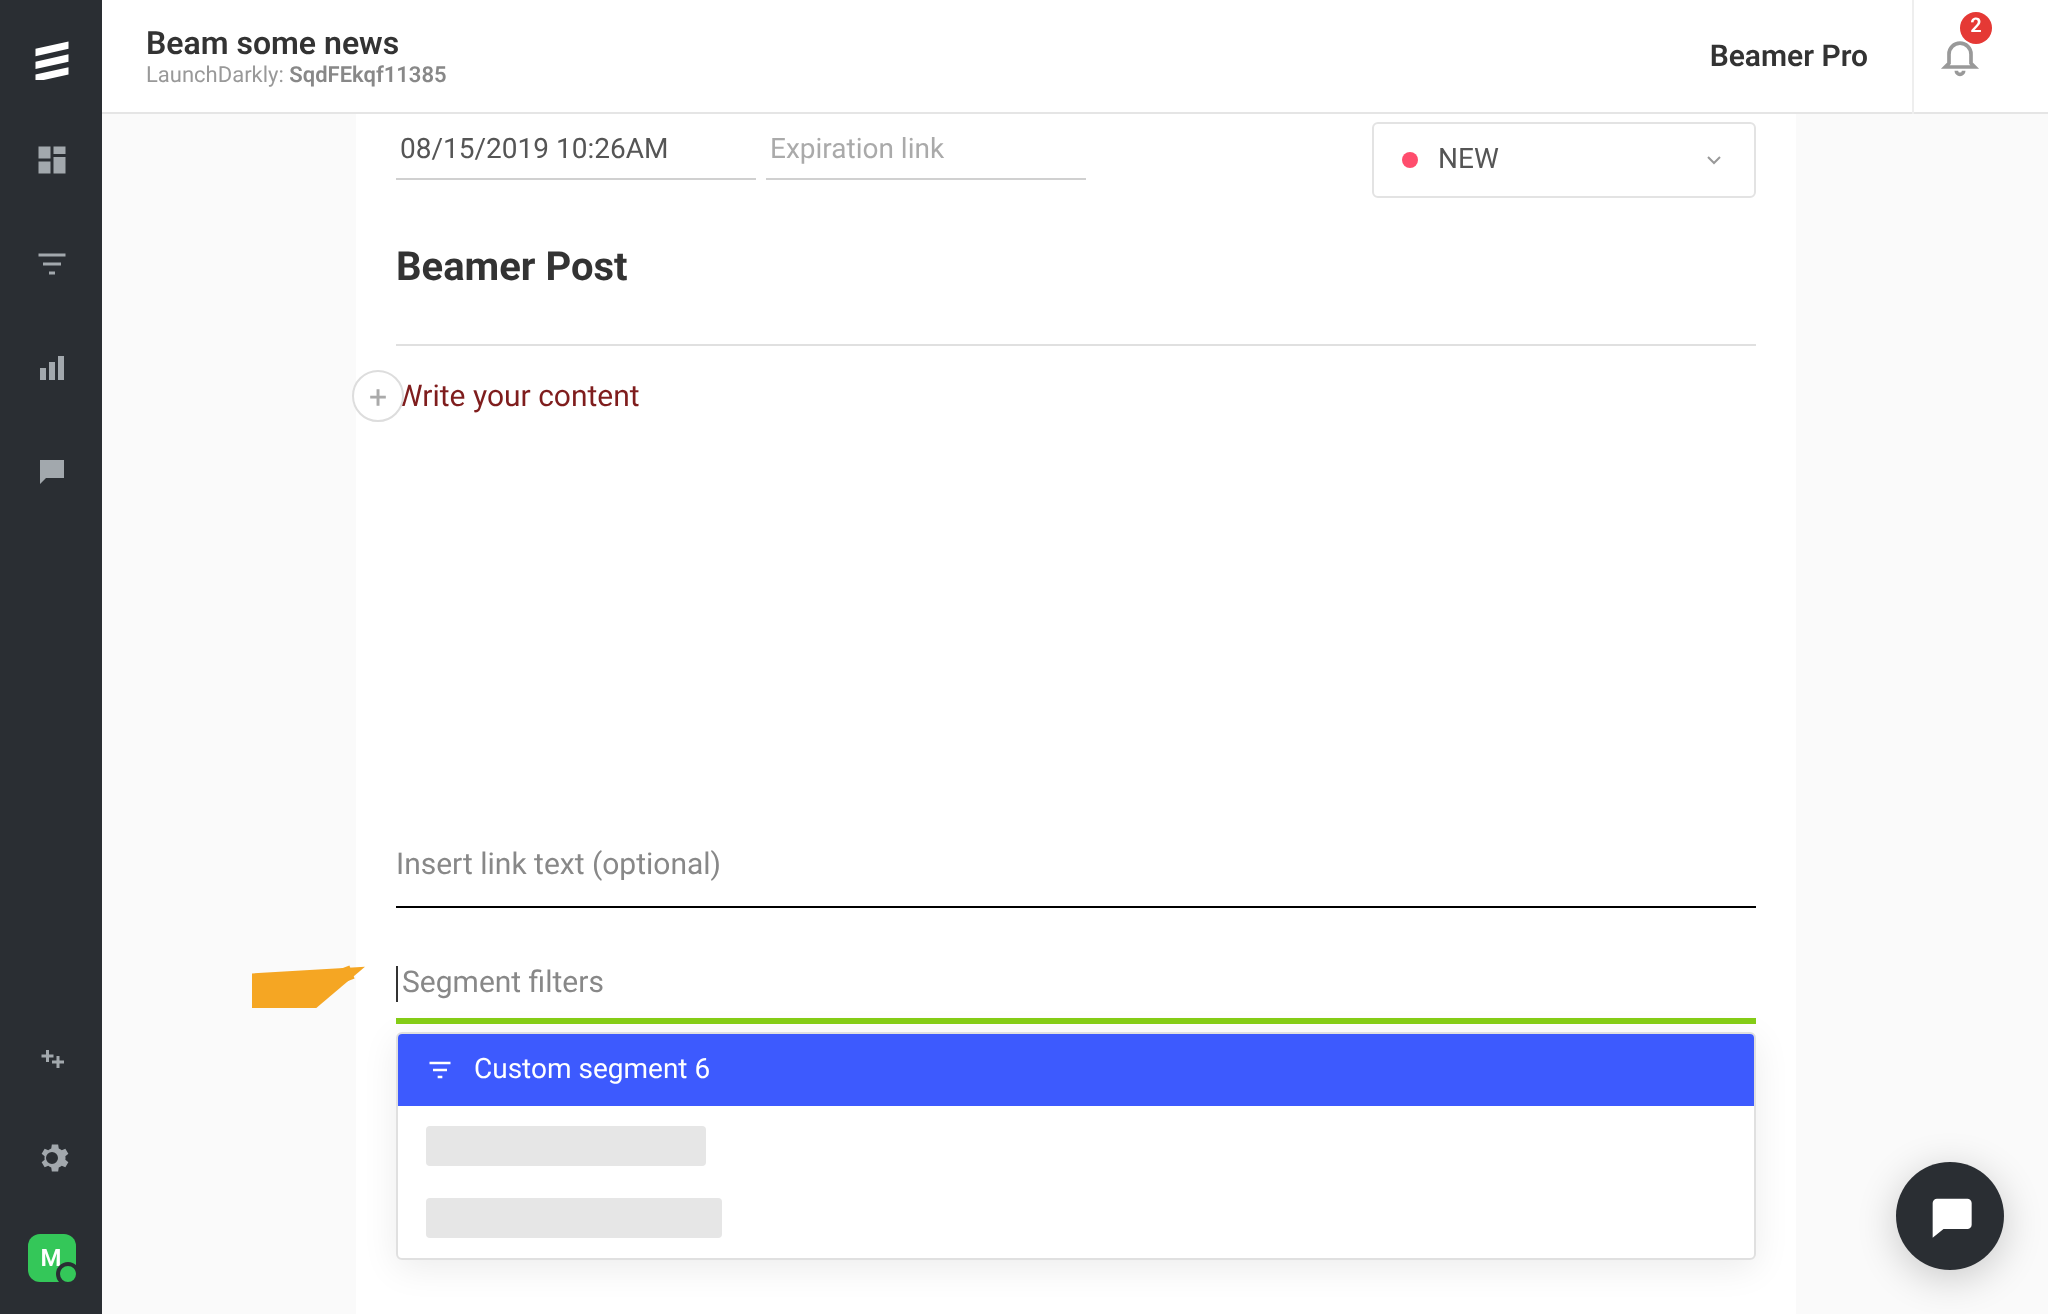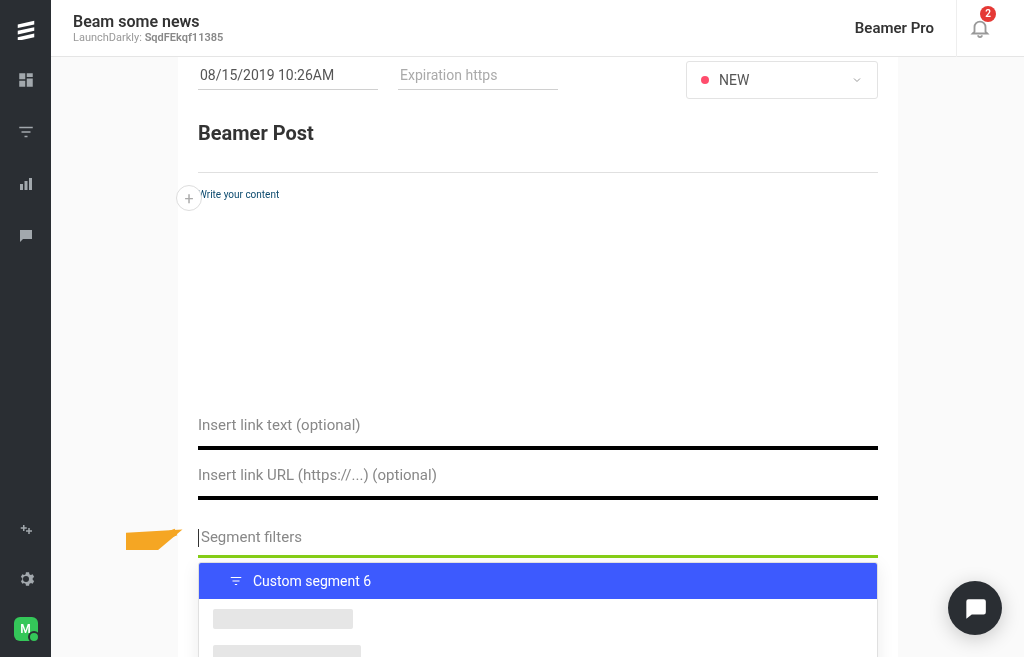--- a/index.html
+++ b/index.html
@@ -32,44 +32,44 @@
 .bell-badge { position:absolute; top:6px; right:6px; background:#e53935; color:#fff; font-size:10px; width:16px;height:16px;border-radius:50%;display:flex;align-items:center;justify-content:center;font-weight:600;}
 
 .main {
   position:absolute; left:51px; top:57px; right:0; bottom:0;
   background:#fafafa; overflow:hidden;
 }
 .card {
   position:absolute; left:127px; top:0; width:720px; background:#fff;
   min-height:700px; padding: 0 20px;
 }
-.row-top { display:flex; gap:20px; padding-top:4px; align-items:flex-start;}
+.row-top { display:flex; gap:5px; padding-top:4px; align-items:flex-start;}
 .field-date { flex:0 0 180px; border-bottom:1px solid #d0d0d0; padding:6px 2px; font-size:14px; color:#555;}
 .field-exp { flex:0 0 160px; border-bottom:1px solid #d0d0d0; padding:6px 2px; font-size:14px; color:#aaa;}
 .badge-select { margin-left:auto; width:192px; border:1px solid #e3e3e3; border-radius:3px; padding:10px 14px; display:flex; align-items:center; gap:10px; font-size:14px; color:#555;}
 .badge-select .dot { width:8px;height:8px;border-radius:50%;background:#ff4d6d;}
 .badge-select .chev { margin-left:auto; color:#999;}
 
 .section-title { font-size:20px; font-weight:700; color:#333; margin-top:22px; padding-bottom:27px; border-bottom:1px solid #e0e0e0;}
 .editor-row { position:relative; margin-top:16px;}
 .plus-circle { position:absolute; left:-22px; top:-4px; width:26px;height:26px;border-radius:50%;border:1px solid #ddd;background:#fff;display:flex;align-items:center;justify-content:center;color:#aaa;font-size:16px; cursor:pointer;}
-.editor-placeholder { color:#0c4a6e; font-size:10px; }
+.editor-placeholder { color:#7f1d1d; font-size:15px; }
 .editor-body { height:200px; }
 
-.link-field { border-bottom:4px solid #000000; padding:12px 0; font-size:15px; color:#888; margin-top:4px;}
+.link-field { border-bottom:1px solid #000000; padding:12px 0; font-size:15px; color:#888; margin-top:4px;}
 
 .segment-row { position:relative; margin-top:20px;}
 .segment-field { border-bottom:3px solid #84cc16; padding:8px 0; font-size:15px; color:#888; position:relative;}
 .segment-field .cursor { border-left:1px solid #333; height:18px; display:inline-block; vertical-align:middle; margin-right:2px;}
 .arrow {
   position:absolute; left:-72px; top:2px; width:62px; height:28px;
 }
 
 .dropdown { margin-top:4px; background:#fff; border:1px solid #e0e0e0; border-radius:3px; box-shadow:0 4px 18px rgba(0,0,0,.08); overflow:hidden;}
-.dropdown-header { background:#3d5afe; color:#fff; padding:10px 30px; display:flex; align-items:center; gap:10px; font-size:14px;}
+.dropdown-header { background:#3d5afe; color:#fff; padding:10px 14px; display:flex; align-items:center; gap:10px; font-size:14px;}
 .dropdown-body { padding:10px 14px; display:flex; flex-direction:column; gap:16px;}
 .blur-line { height:20px; background:#e6e6e6; border-radius:2px;}
 .bl1{width:140px;} .bl2{width:148px;}
 
 .chat-btn { position:fixed; right:22px; bottom:22px; width:54px;height:54px;border-radius:50%;background:#2a2e33;display:flex;align-items:center;justify-content:center;color:#fff;box-shadow:0 4px 20px rgba(0,0,0,.2); cursor:pointer;}
 
 svg { display:block; }
 </style>
 </head>
 <body>
@@ -143,42 +143,41 @@
       <div class="bell-badge">2</div>
     </div>
   </div>
 </div>
 
 <div class="main">
   <div class="card">
 
     <div class="row-top">
       <div class="field-date">08/15/2019 10:26AM</div>
-      <div class="field-exp">Expiration https</div>
+      <div class="field-exp">Expiration link</div>
       <div class="badge-select">
         <span class="dot"></span>
         <span>NEW</span>
         <span class="chev">
           <svg width="12" height="12" viewBox="0 0 24 24" fill="none" stroke="#999" stroke-width="2">
               <polyline points="6 9 12 15 18 9"></polyline>
             </svg>
         </span>
       </div>
     </div>
 
     <div class="section-title">Beamer Post</div>
 
     <div class="editor-row">
       <div class="plus-circle">+</div>
       <div class="editor-placeholder">Write your content</div>
       <div class="editor-body"></div>
     </div>
 
     <div class="link-field">Insert link text (optional)</div>
-    <div class="link-field">Insert link URL (https://...) (optional)</div>
 
     <div class="segment-row">
       <svg class="arrow" viewBox="0 0 62 28">
         <defs>
             <marker id="ah" markerWidth="10" markerHeight="10" refX="8" refY="3" orient="auto">
               <path d="M0,0 L0,6 L9,3 z" fill="#f5a623"></path>
             </marker>
           </defs>
         <path d="M2 22 Q 20 22 50 10" stroke="#f5a623" stroke-width="7" fill="none" marker-end="url(#ah)"></path>
       </svg>

